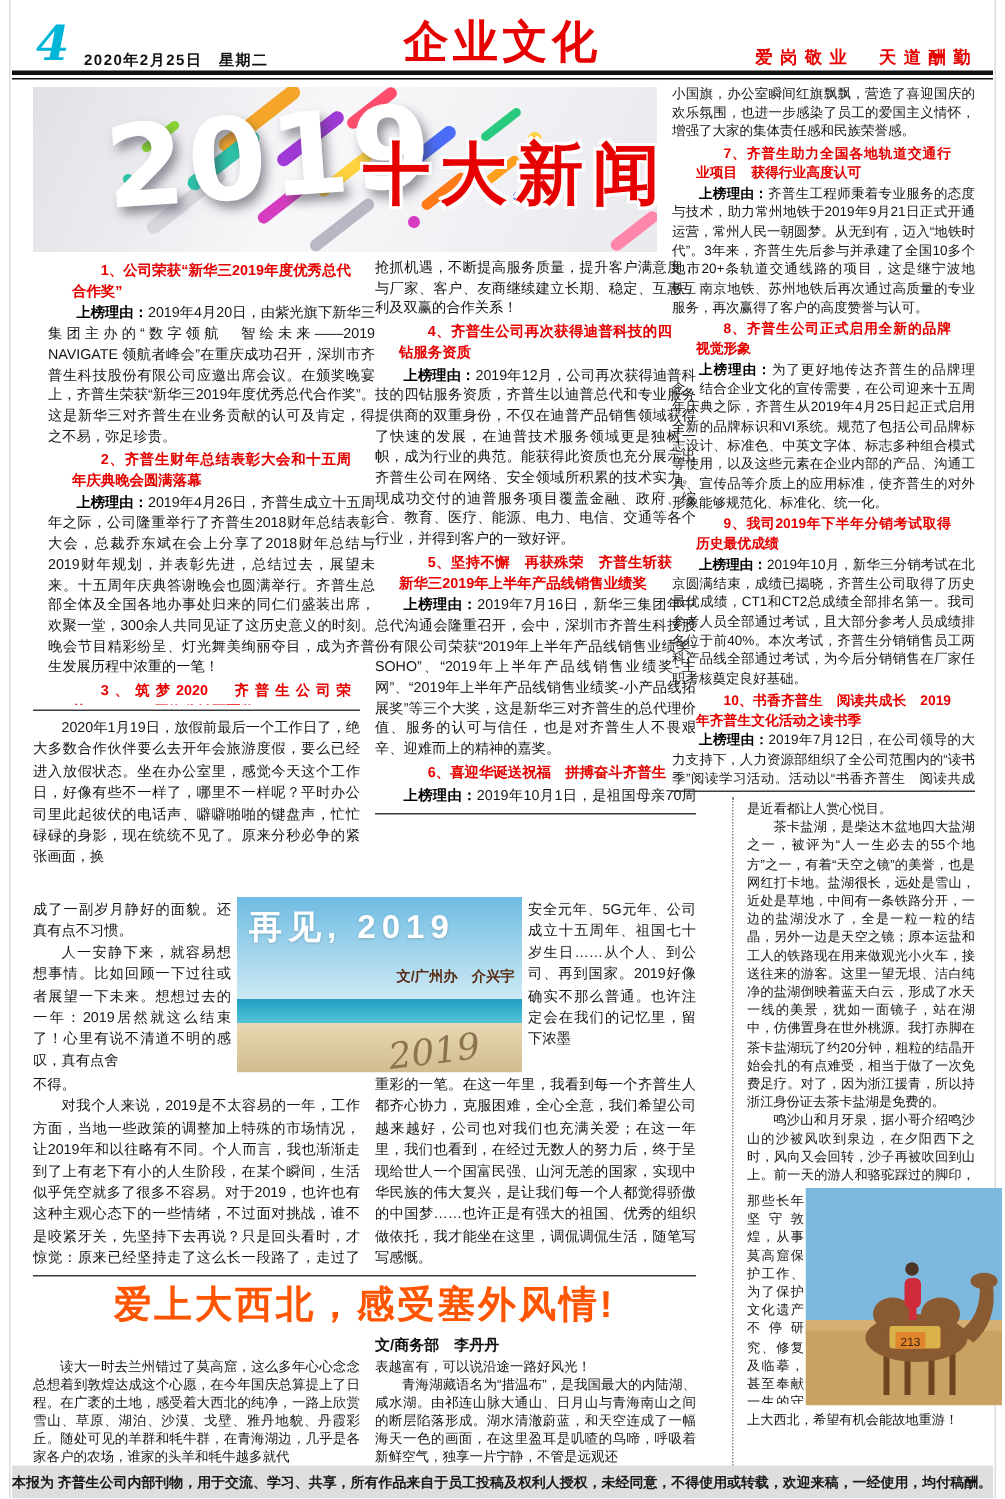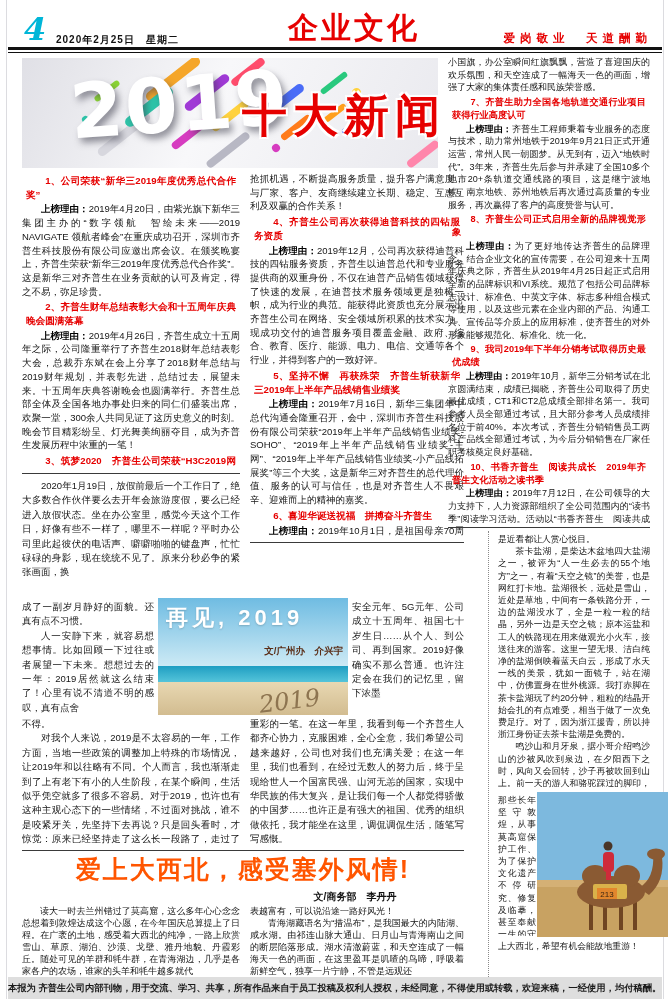--- a/index.html
+++ b/index.html
@@ -4,46 +4,46 @@
 <style>
   html,body{margin:0;padding:0;background:#fff;}
   .page{position:relative;width:670px;height:999px;background:#fff;overflow:hidden;
         font-family:"Liberation Sans",sans-serif;color:#151515;}
   .edge{position:absolute;top:0;bottom:0;width:1px;background:#dcdce0;}
 
   
   .pagenum{position:absolute;left:24px;top:10px;font-family:"DejaVu Serif",serif;
            font-style:italic;font-weight:bold;font-size:32px;color:#00b6d8;}
   .hdate{position:absolute;left:56px;top:33px;font-size:10px;font-weight:bold;letter-spacing:1px;color:#111;}
-  .section-title{position:absolute;left:250px;top:8px;width:170px;text-align:right;
+  .section-title{position:absolute;left:250px;top:8px;width:170px;text-align:center;
            font-family:"Liberation Serif",serif;font-weight:bold;font-size:30px;
            color:#e60000;letter-spacing:3px;}
   .slogan{position:absolute;right:18px;top:31px;font-size:11.5px;font-weight:bold;
            color:#e60000;letter-spacing:5px;}
   .rule1{position:absolute;left:8px;width:654px;top:47px;height:3px;background:#111;}
   .rule2{position:absolute;left:8px;width:654px;top:52px;height:1px;background:#111;}
 
   
   .banner{position:absolute;left:22px;top:58px;width:416px;height:110px;overflow:hidden;
           background:linear-gradient(115deg,#e0e0e6 0%,#f8f8fa 45%,#e9e9ee 100%);}
   .cf{position:absolute;border-radius:6px;transform:rotate(-38deg);}
   .banner .yr{position:absolute;left:48px;top:2px;font-size:76px;font-weight:800;color:#fff;
           transform:rotate(-4deg);letter-spacing:2px;font-family:"DejaVu Sans",sans-serif;
           text-shadow:3px 5px 7px rgba(60,60,75,.55);}
   .banner .tt{position:absolute;left:220px;top:28px;font-size:45px;font-weight:900;color:#e60000;
           letter-spacing:6px;white-space:nowrap;
           text-shadow:-2px -2px 0 #fff,2px -2px 0 #fff,-2px 2px 0 #fff,2px 2px 0 #fff;}
 
   
   .newscol{position:absolute;overflow:hidden;}
-  .colL{left:22px;top:172px;width:218px;height:298px;}
+  .colL{left:32px;top:172px;width:218px;height:298px;}
   .colM{left:250px;top:172px;width:214px;height:366px;}
   .colR{left:448px;top:56px;width:202px;height:467px;}
   .item-heading{color:#e60000;font-weight:bold;font-size:9.6px;line-height:13.7px;
-          text-indent:2em;margin:2px 4px 1px;text-align:justify;}
+          text-indent:2em;margin:2px 16px 1px;text-align:justify;}
   .item-body{margin:0;font-size:9.5px;line-height:13.7px;text-indent:2em;text-align:justify;}
   .item-body b{color:#000;}
   .colR .item-heading{font-size:9.2px;line-height:12.7px;}
   .colR .item-body{font-size:9px;line-height:12.7px;}
   .noindent{text-indent:0 !important;}
 
   .hl{position:absolute;height:1px;background:#3a3a3a;}
   #divL{left:22px;top:473px;width:218px;}
   #divM{left:250px;top:542px;width:214px;}
   #divR{left:448px;top:527px;width:202px;}
@@ -70,21 +70,21 @@
         background:linear-gradient(#e8d8b2,#d2bc90);}
   .beach .ttl{position:absolute;left:8px;top:5px;font-size:22px;font-weight:bold;color:#fff;
         letter-spacing:4px;white-space:nowrap;text-shadow:0 1px 2px rgba(0,0,0,.18);}
   .beach .byl{position:absolute;right:5px;top:47px;font-size:9.5px;font-weight:bold;color:#5a2d16;}
   .beach .sandtxt{position:absolute;right:28px;bottom:0px;font-size:24px;color:#8d7450;
         font-family:"DejaVu Serif",serif;font-style:italic;transform:rotate(-7deg);}
 
   
   .nw-title{position:absolute;left:22px;top:853px;width:442px;text-align:center;font-size:25px;
         font-weight:bold;color:#ff5500;letter-spacing:2px;white-space:nowrap;}
-  .nw-byline{position:absolute;left:250px;top:890px;width:210px;text-align:center;
+  .nw-byline{position:absolute;left:250px;top:890px;width:210px;text-align:left;
         font-weight:bold;font-size:10px;color:#111;}
   .nwc{position:absolute;overflow:hidden;}
   .nwc .para{margin:0;font-size:9px;line-height:11.9px;text-indent:2em;text-align:justify;}
   .nw1{left:22px;top:906px;width:218px;height:70px;}
   .nw2{left:250px;top:906px;width:214px;height:70px;}
   .c3 .para{font-size:8.8px;line-height:12.2px;}
   .c3t{left:498px;top:533px;width:152px;height:257px;}
   .c3s{left:498px;top:794px;width:38px;height:142px;}
   .c3e{left:498px;top:940px;width:152px;height:36px;}
   .camel{position:absolute;left:537px;top:792px;width:131px;height:145px;}
@@ -162,21 +162,21 @@
   </div>
 
   <div class="news-item">
     <h3 class="item-heading">6、喜迎华诞送祝福　拼搏奋斗齐普生</h3>
     <p class="item-body"><b>上榜理由：</b><span>2019年10月1日，是祖国母亲70周年华诞，我们即将迎来新中国成立70周年的大庆。齐普生公司组织了精彩的祝福仪式，总部依次派发鲜艳的</span></p>
   </div>
 </div>
   </section>
 
   <section class="newscol colR">
-    <p class="item-body noindent">小国旗，办公室瞬间红旗飘飘，营造了喜迎国庆的欢乐氛围，和天空连成了一幅海天一色的画面，增强了大家的集体责任感和民族荣誉感。</p>
+    <p class="item-body noindent">小国旗，办公室瞬间红旗飘飘，营造了喜迎国庆的欢乐氛围，也进一步感染了员工的爱国主义情怀，增强了大家的集体责任感和民族荣誉感。</p>
     <div>
   <div class="news-item">
     <h3 class="item-heading">7、齐普生助力全国各地轨道交通行业项目　获得行业高度认可</h3>
     <p class="item-body"><b>上榜理由：</b><span>齐普生工程师秉着专业服务的态度与技术，助力常州地铁于2019年9月21日正式开通运营，常州人民一朝圆梦。从无到有，迈入“地铁时代”。3年来，齐普生先后参与并承建了全国10多个地市20+条轨道交通线路的项目，这是继宁波地铁、南京地铁、苏州地铁后再次通过高质量的专业服务，再次赢得了客户的高度赞誉与认可。</span></p>
   </div>
 
   <div class="news-item">
     <h3 class="item-heading">8、齐普生公司正式启用全新的品牌视觉形象</h3>
     <p class="item-body"><b>上榜理由：</b><span>为了更好地传达齐普生的品牌理念，结合企业文化的宣传需要，在公司迎来十五周年庆典之际，齐普生从2019年4月25日起正式启用全新的品牌标识和VI系统。规范了包括公司品牌标志设计、标准色、中英文字体、标志多种组合模式等使用，以及这些元素在企业内部的产品、沟通工具、宣传品等介质上的应用标准，使齐普生的对外形象能够规范化、标准化、统一化。</span></p>
   </div>

